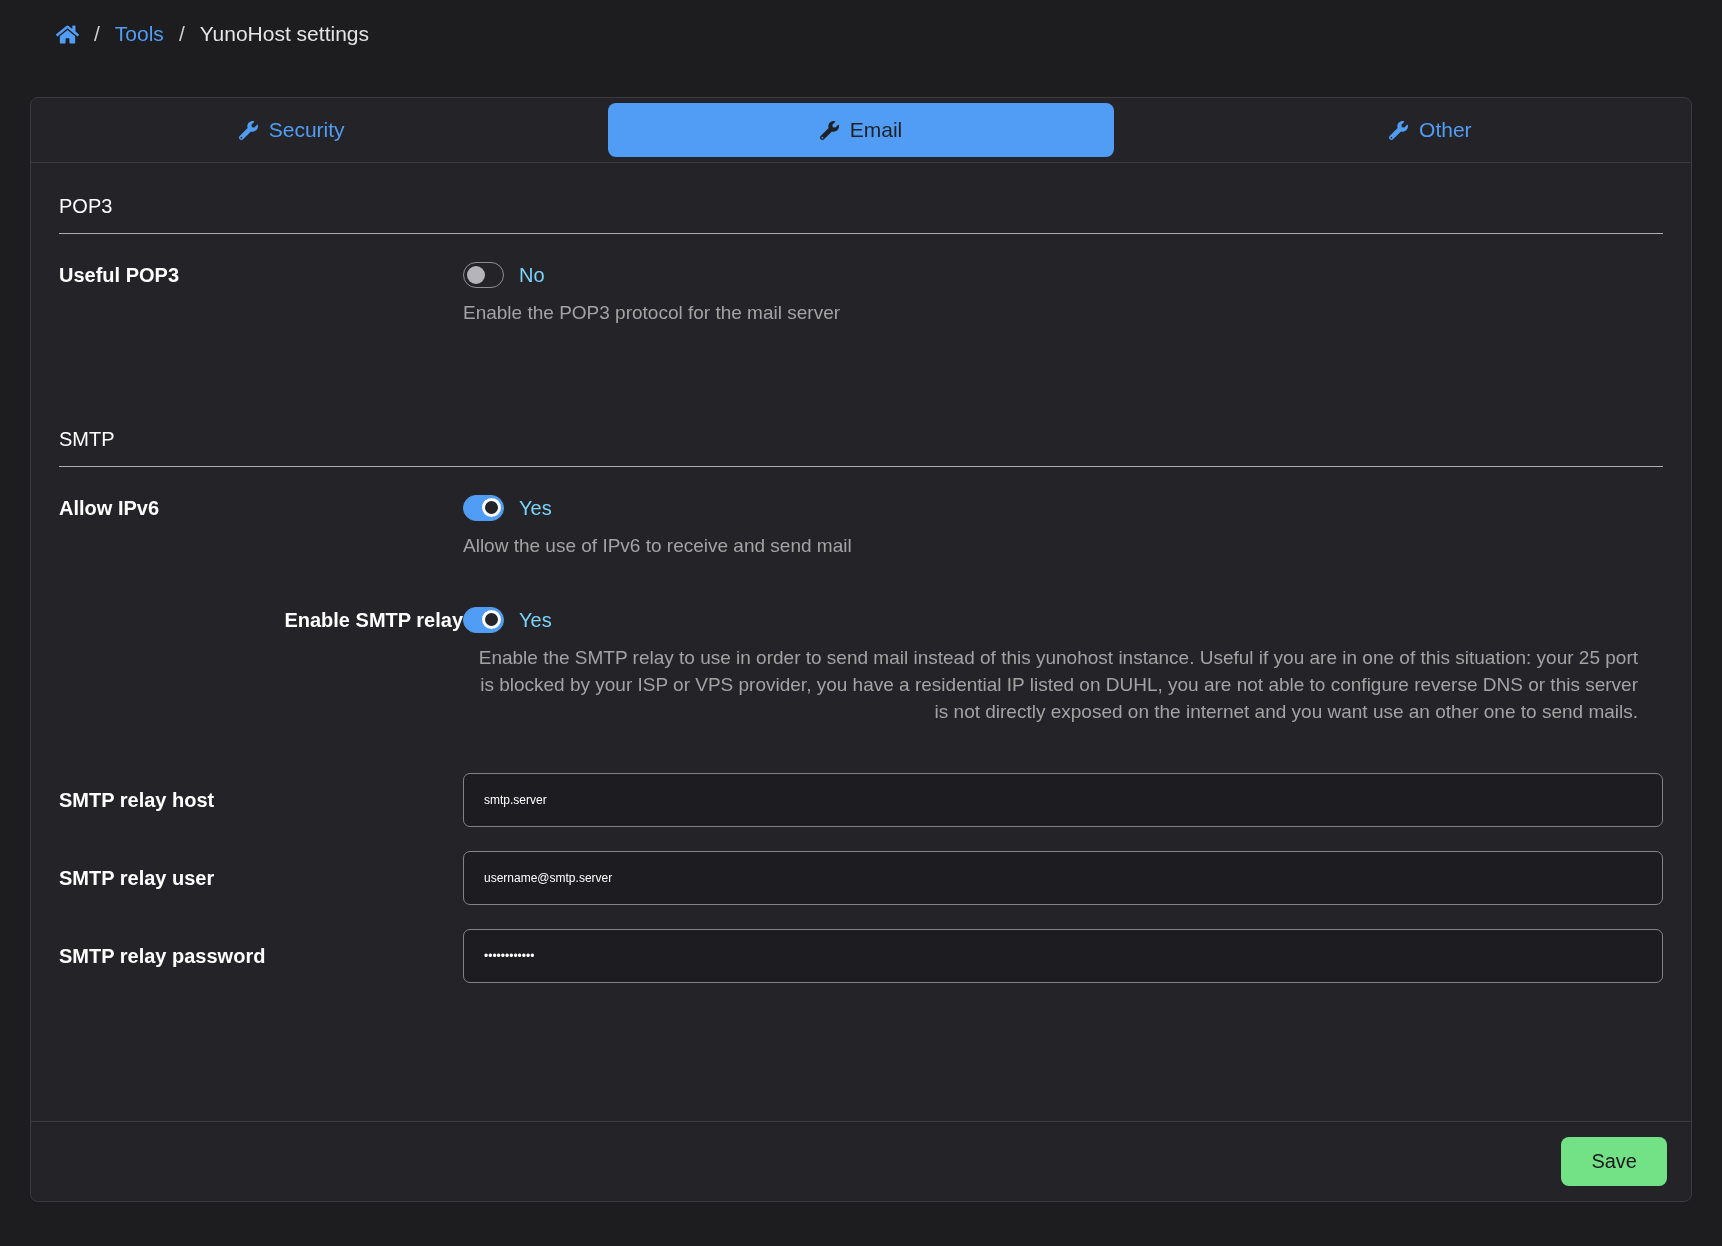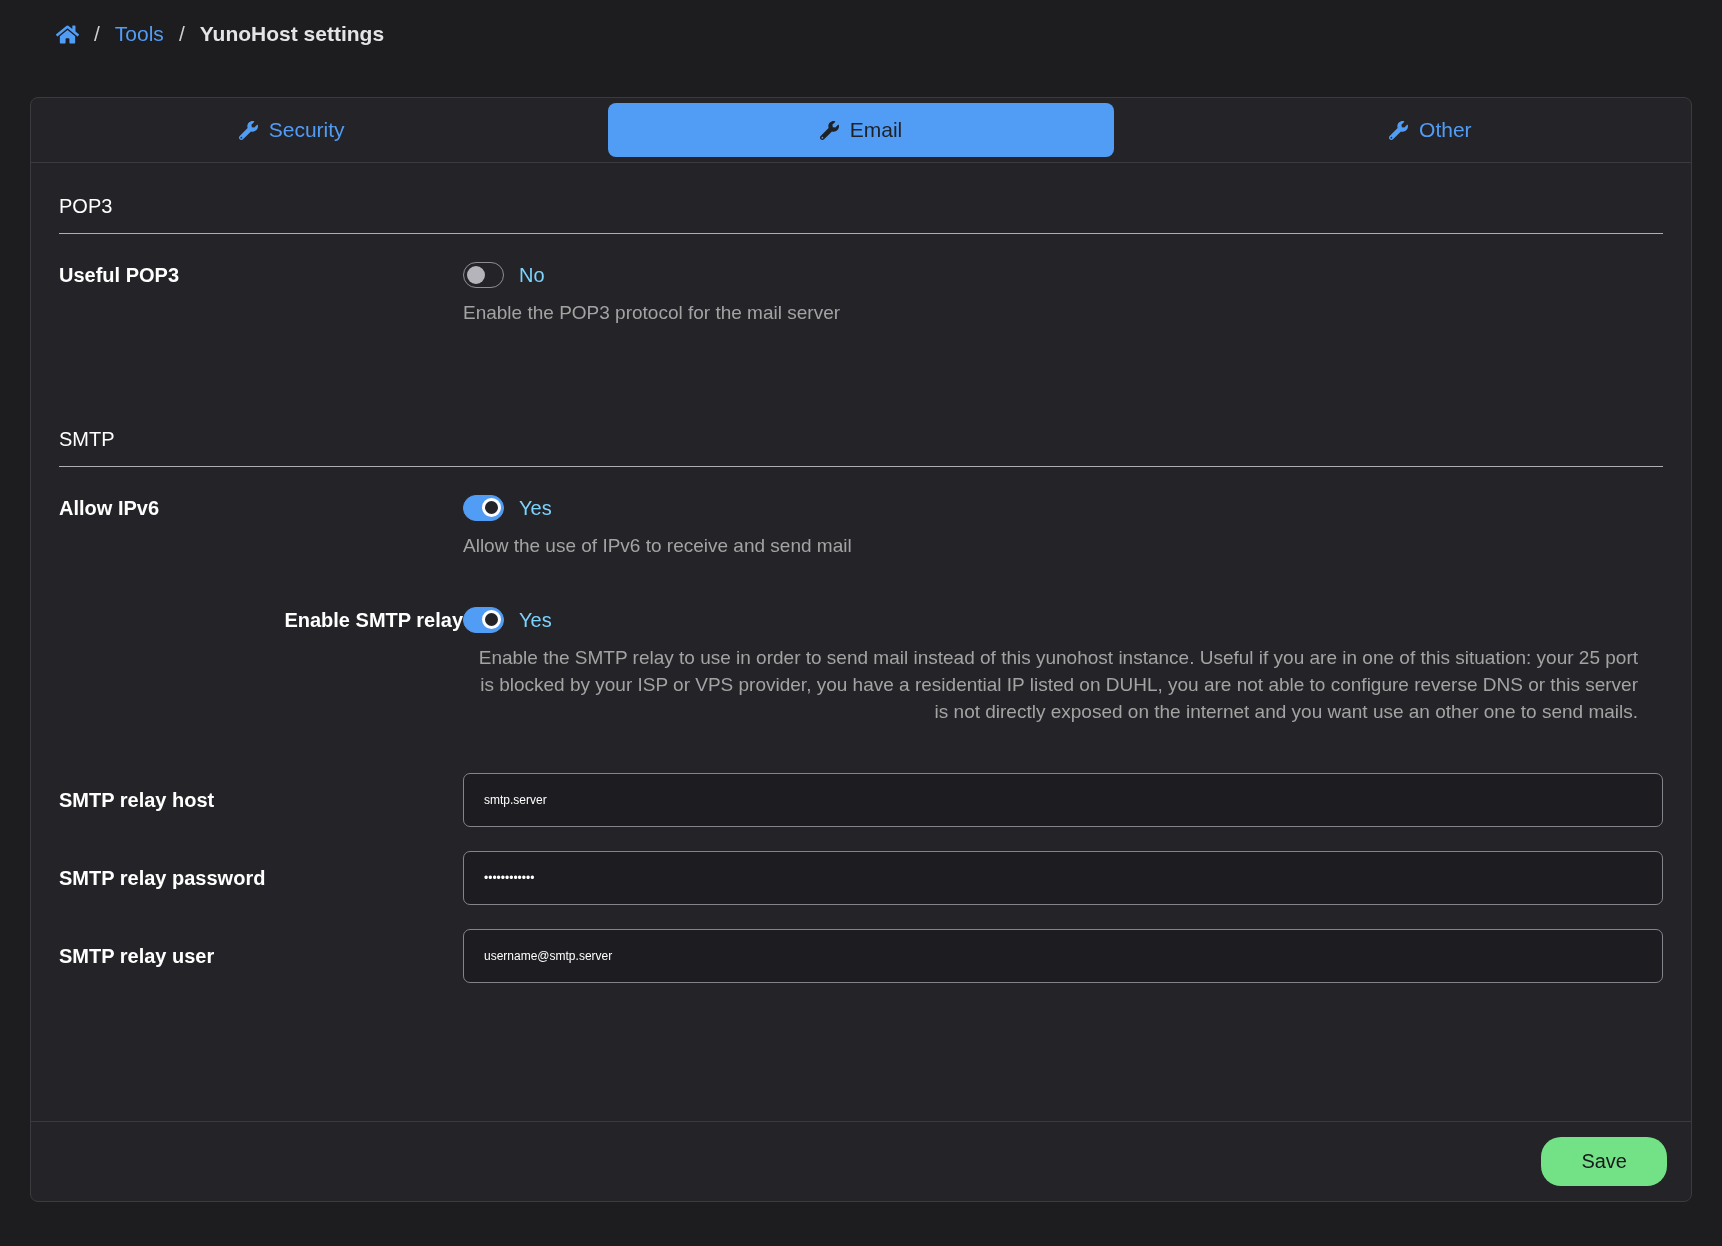--- a/index.html
+++ b/index.html
@@ -23,21 +23,21 @@
     gap: 15px;
     padding: 22px 56px 0;
     height: 97px;
     align-items: flex-start;
   }
   .topbar .bc-inner { display: flex; align-items: center; gap: 15px; }
   .bc-home { display: inline-flex; align-items: center; cursor: pointer; }
   .bc-home svg { width: 23px; height: 23px; fill: #519df5; }
   .bc-sep { color: #cfcfd2; font-size: 21px; }
   .bc-link { color: #519df5; font-size: 21px; text-decoration: none; cursor: pointer; }
-  .bc-current { color: #e4e4e6; font-size: 21px; font-weight: bold; }
+  .bc-current { color: #e4e4e6; font-size: 21px; }
 
   
   .card {
     margin: 0 30px;
     background: #242428;
     border: 1px solid #3a3a3f;
     border-radius: 8px;
     height: 1105px;
     display: flex;
     flex-direction: column;
@@ -178,24 +178,24 @@
     border-top: 1px solid #3a3a3f;
     display: flex;
     align-items: center;
     justify-content: flex-end;
     padding: 0 24px;
   }
   .save-btn {
     background: #73e287;
     color: #17191d;
     border: none;
-    border-radius: 20px;
+    border-radius: 8px;
     font-size: 20px;
     font-family: inherit;
-    padding: 13px 40px;
+    padding: 13px 30px;
     cursor: pointer;
   }
 </style>
 </head>
 <body>
 
 <nav class="topbar">
   <div class="bc-inner">
     <a class="bc-home">
       <svg viewBox="0 0 576 512">
@@ -282,30 +282,30 @@
 
       <div class="frow center">
         <div class="frow-label">SMTP relay host</div>
         <div class="frow-control">
           <input class="tinput" type="text" value="smtp.server" style="">
         </div>
       </div>
 
 
       <div class="frow center">
+        <div class="frow-label">SMTP relay user</div>
+        <div class="frow-control">
+          <input class="tinput" type="text" value="username@smtp.server" style="">
+        </div>
+      </div>
+
+      <div class="frow center">
         <div class="frow-label">SMTP relay password</div>
         <div class="frow-control">
           <input class="tinput" type="text" value="••••••••••••" style="">
-        </div>
-      </div>
-
-      <div class="frow center">
-        <div class="frow-label">SMTP relay user</div>
-        <div class="frow-control">
-          <input class="tinput" type="text" value="username@smtp.server" style="">
         </div>
       </div>
     </div>
 
   </div>
 
   <div class="card-footer">
     <button class="save-btn">Save</button>
   </div>
 </div>

